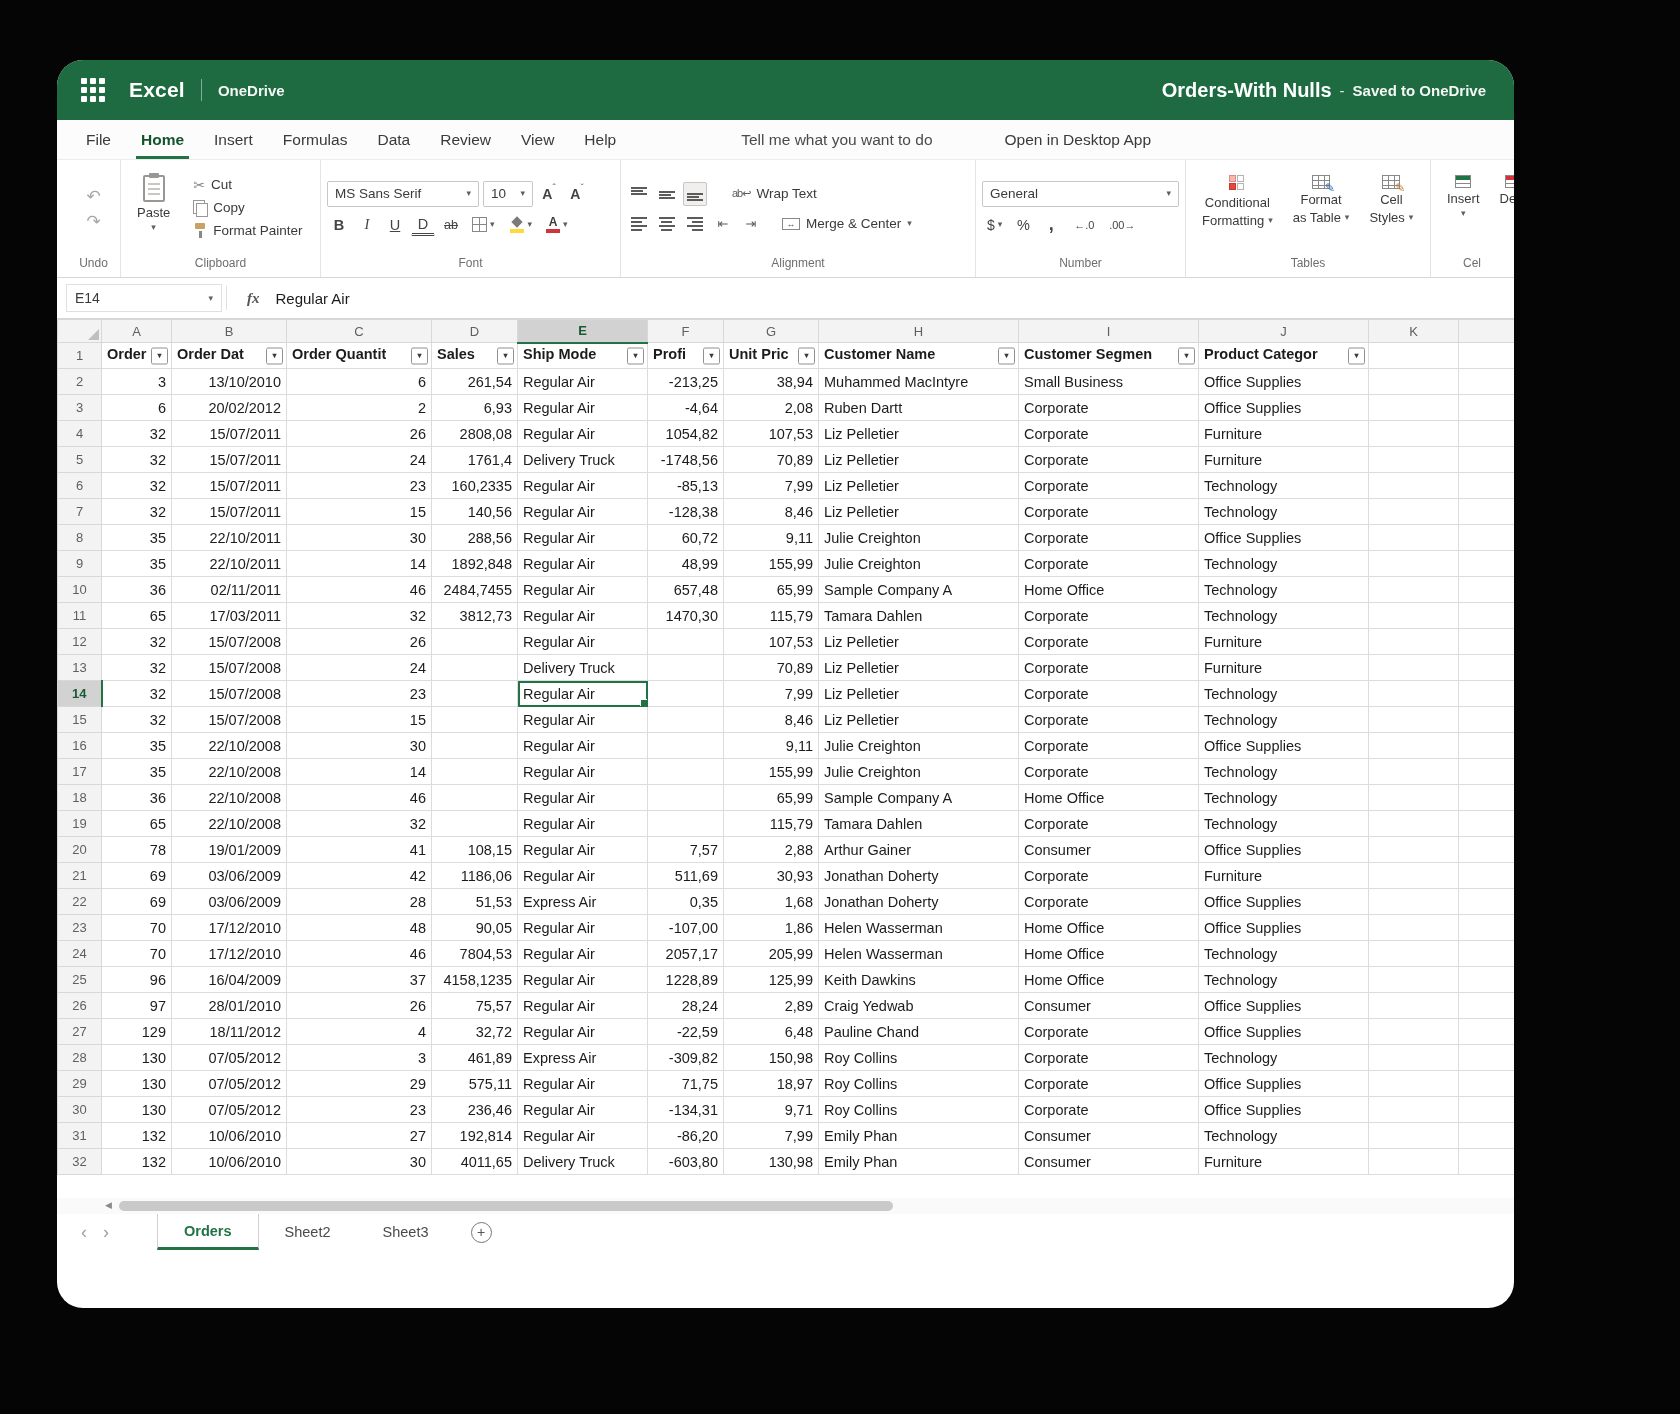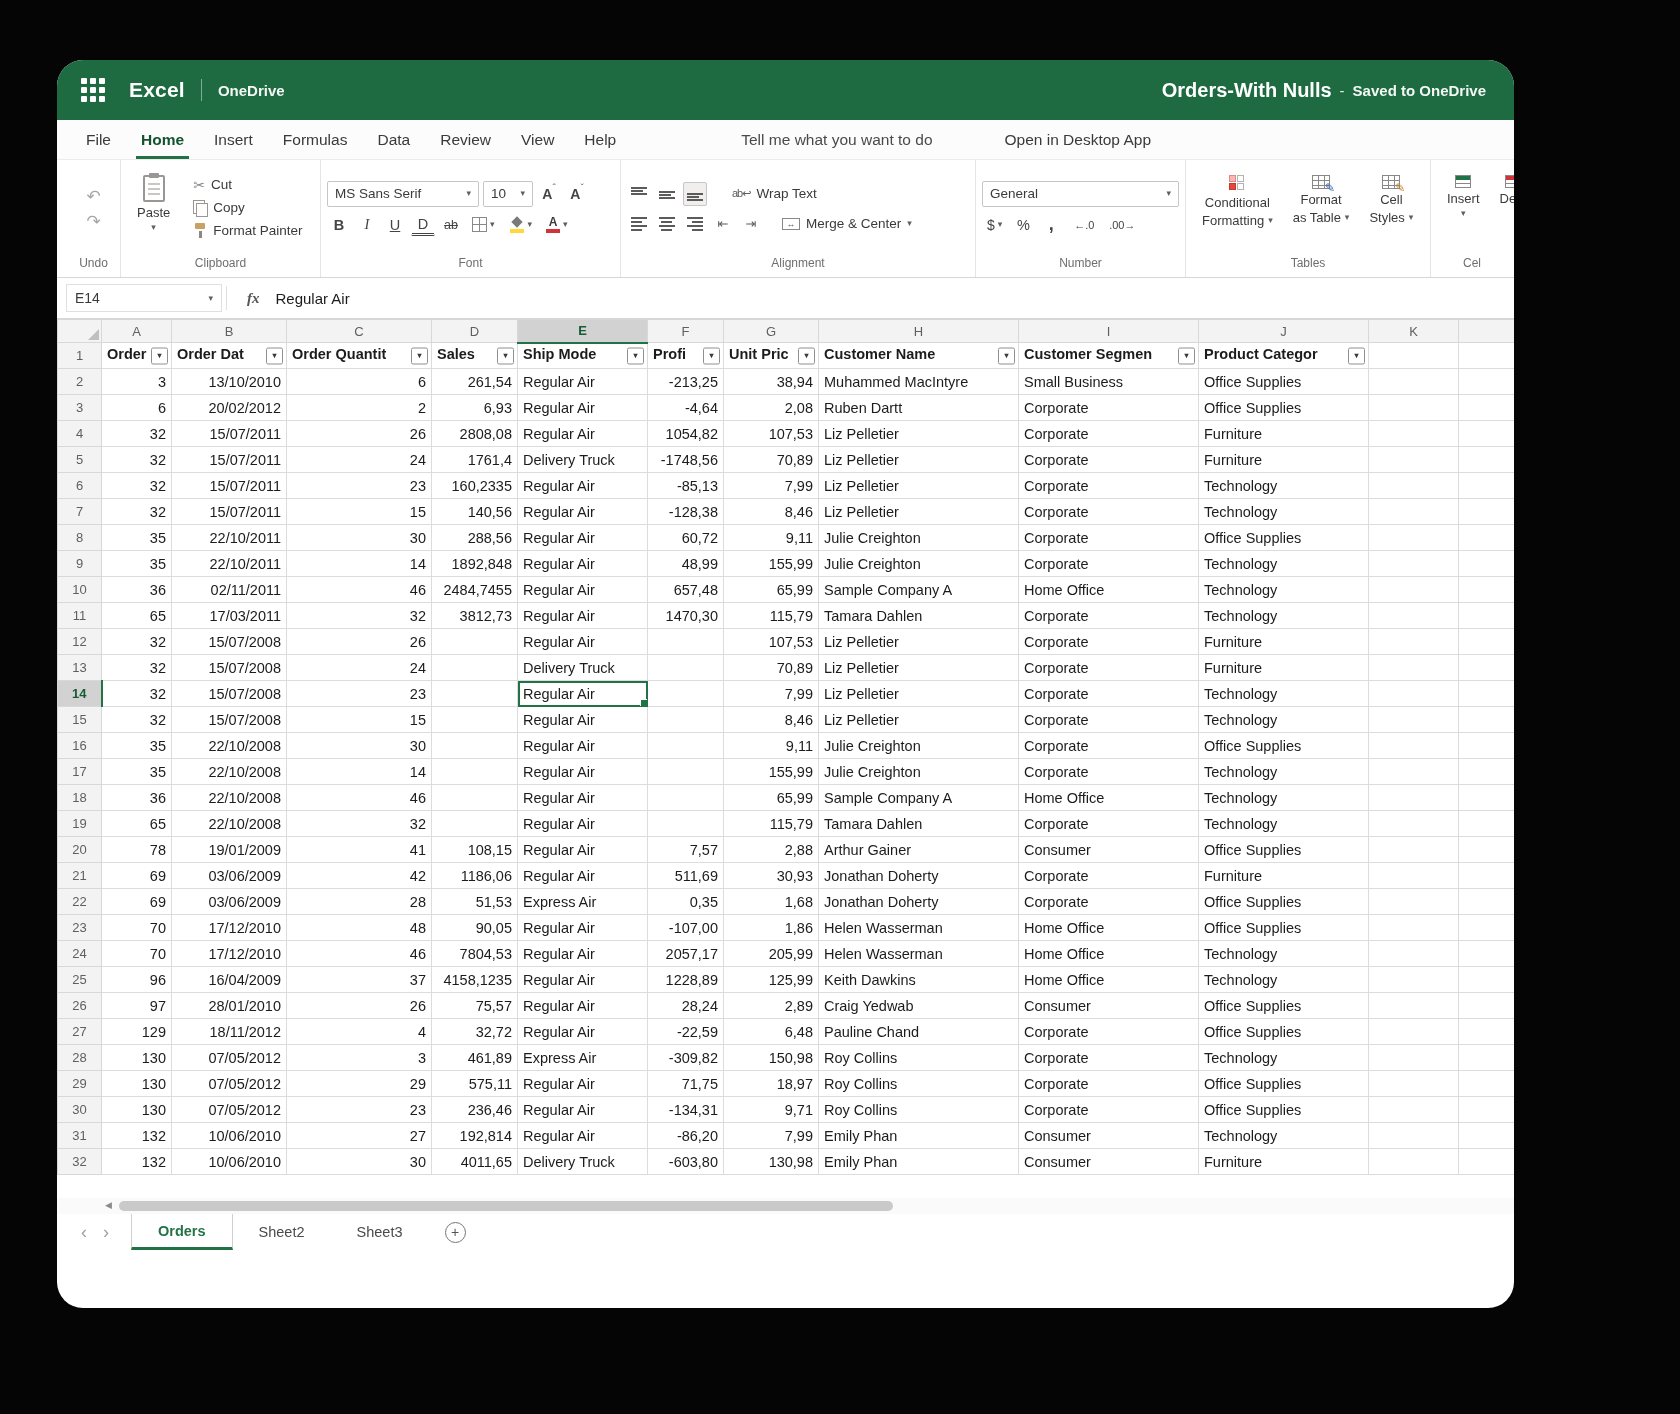--- a/index.html
+++ b/index.html
@@ -130,21 +130,21 @@
   .fcaret{font-size:8px;color:#3b3a39;line-height:1}
   td.selcell{outline:2px solid var(--brand_green,#217346);outline-offset:-2px;position:relative}
   .fillhandle{position:absolute;right:0;bottom:0;width:7px;height:7px;background:var(--brand_green,#217346);border-left:1px solid #fff;border-top:1px solid #fff;cursor:crosshair}
 
   
   .hscroll{flex:none;height:16px;position:relative;background:#fafafa}
   .hs-left{position:absolute;left:48px;top:2px;font-size:9px;color:#8a8a8a;cursor:pointer}
   .hs-thumb{position:absolute;left:62px;top:3px;width:774px;height:10px;background:#c9c9c9;border-radius:5px;cursor:grab}
   .sheetbar{flex:none;height:36px;display:flex;align-items:center;padding-left:16px;background:#fff}
   .snav{width:22px;text-align:center;font-size:18px;color:#a0a0a0;cursor:pointer;line-height:1}
-  .sheet-tabs{display:flex;align-items:stretch;height:100%;margin-left:14px}
+  .sheet-tabs{display:flex;align-items:stretch;height:100%;margin-left:40px}
   .sheettab{display:flex;align-items:center;padding:0 26px;font-size:14.5px;color:#4a4a4a;cursor:pointer}
   .sheettab.active{color:var(--brand_green,#217346);font-weight:700;border:1px solid #d0d0d0;border-top:none;border-bottom:3px solid var(--brand_green,#217346);background:#fff}
   .addsheet{width:21px;height:21px;border:1px solid #767676;border-radius:50%;display:flex;align-items:center;justify-content:center;font-size:14px;color:#555;margin-left:16px;cursor:pointer;line-height:1}
   .statusbar{flex:1;border-top:1px solid #e1e1e1;display:flex;align-items:flex-start;padding:9px 0 0 21px;gap:27px;font-size:13px;color:#3b3a39;background:#fff}
   .sitem{cursor:pointer}
 </style>
 </head>
 <body>
 
 <div class="window">

